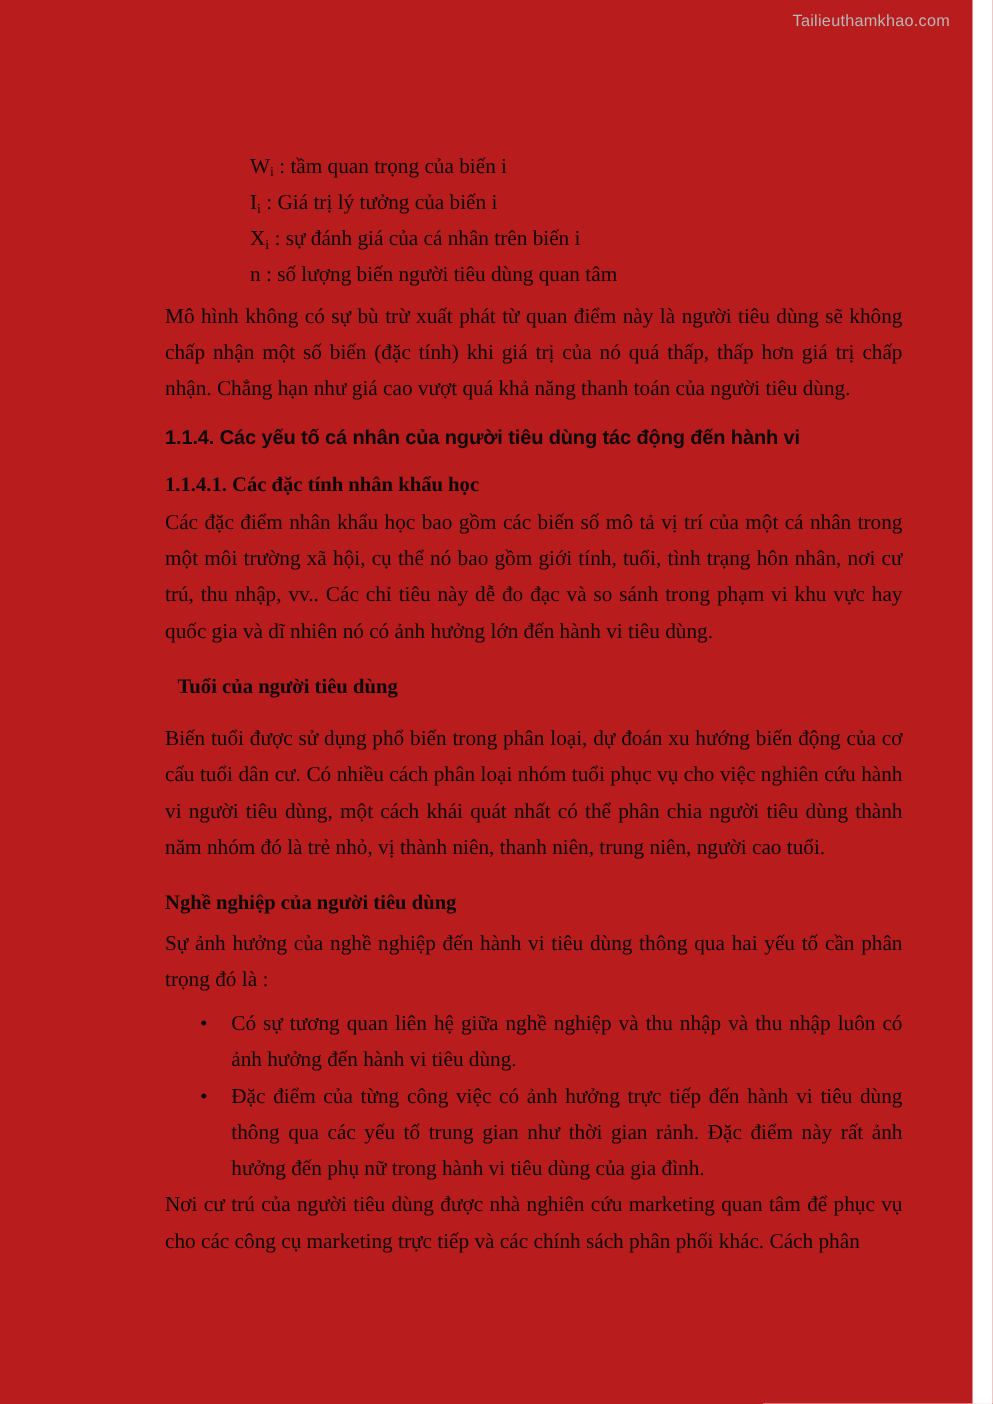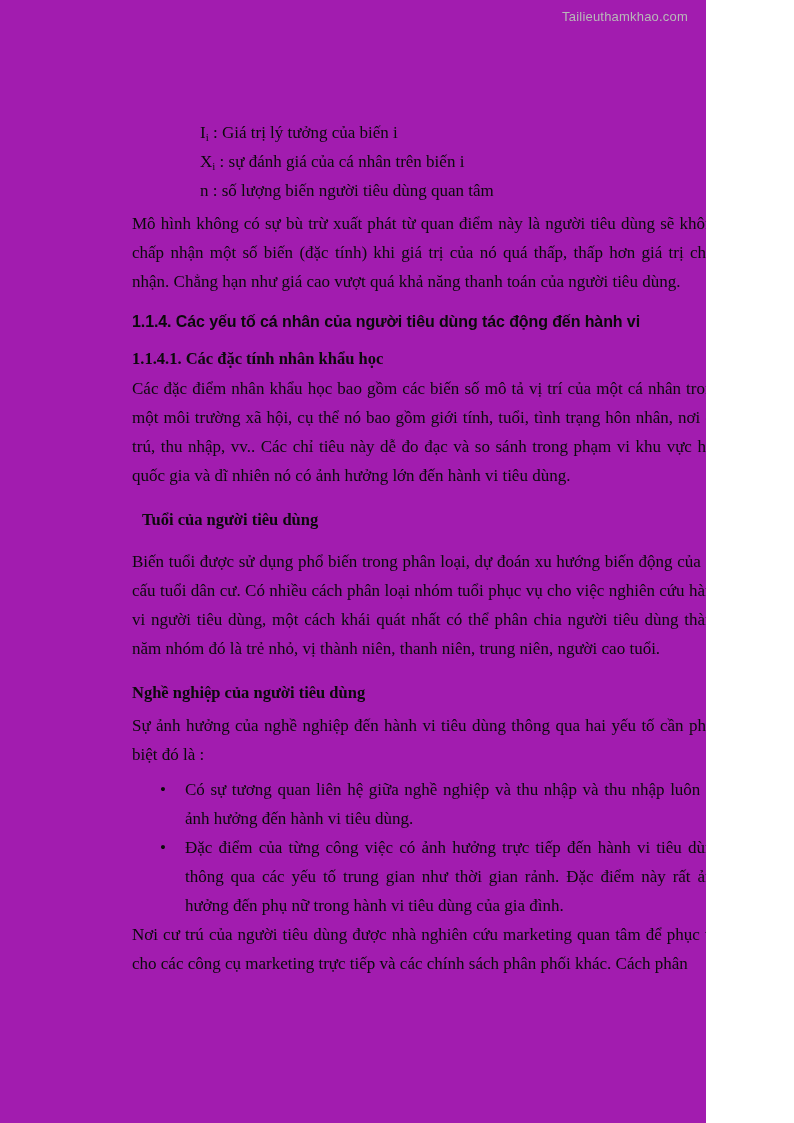--- a/index.html
+++ b/index.html
@@ -2,23 +2,23 @@
 <html><head>
 <meta charset="utf-8">
 <style>
   html, body {
     margin: 0;
     padding: 0;
     background: #ffffff;
   }
   .page {
     position: relative;
-    width: 706px;
+    width: 778px;
     height: 1123px;
-    background: #a21caf;
+    background: #b91c1c;
     overflow: hidden;
     font-family: "Liberation Serif", "DejaVu Serif", serif;
     color: #0a0a0a;
   }
 
   
   .watermark {
     position: absolute;
     top: 9px;
     right: 18px;
@@ -132,40 +132,41 @@
 <body>
 
 <div class="page">
 
   <div class="watermark">Tailieuthamkhao.com</div>
 
 
   <div class="content">
 
     <div class="varblock">
+      <div class="varline"><span>W</span><sub>i</sub><span> : tầm quan trọng của biến i</span></div>
       <div class="varline"><span>I</span><sub>i</sub><span> : Giá trị lý tưởng của biến i</span></div>
       <div class="varline"><span>X</span><sub>i</sub><span> : sự đánh giá của cá nhân trên biến i</span></div>
       <div class="varline"><span>n</span><sub></sub><span> : số lượng biến người tiêu dùng quan tâm</span></div>
     </div>
 
     <p class="body">Mô hình không có sự bù trừ xuất phát từ quan điểm này là người tiêu dùng sẽ không chấp nhận một số biến (đặc tính) khi giá trị của nó quá thấp, thấp hơn giá trị chấp nhận. Chẳng hạn như giá cao vượt quá khả năng thanh toán của người tiêu dùng.</p>
 
     <div class="hd hd-sans">1.1.4. Các yếu tố cá nhân của người tiêu dùng tác động đến hành vi</div>
 
     <div class="hd hd-bi">1.1.4.1. Các đặc tính nhân khẩu học</div>
 
     <p class="body">Các đặc điểm nhân khẩu học bao gồm các biến số mô tả vị trí của một cá nhân trong một môi trường xã hội, cụ thể nó bao gồm giới tính, tuổi, tình trạng hôn nhân, nơi cư trú, thu nhập, vv.. Các chỉ tiêu này dễ đo đạc và so sánh trong phạm vi khu vực hay quốc gia và dĩ nhiên nó có ảnh hưởng lớn đến hành vi tiêu dùng.</p>
 
     <div class="hd hd-b indent sp-before sp-after">Tuổi của người tiêu dùng</div>
 
     <p class="body">Biến tuổi được sử dụng phổ biến trong phân loại, dự đoán xu hướng biến động của cơ cấu tuổi dân cư. Có nhiều cách phân loại nhóm tuổi phục vụ cho việc nghiên cứu hành vi người tiêu dùng, một cách khái quát nhất có thể phân chia người tiêu dùng thành năm nhóm đó là trẻ nhỏ, vị thành niên, thanh niên, trung niên, người cao tuổi.</p>
 
     <div class="hd hd-b sp-before sp-after-sm">Nghề nghiệp của người tiêu dùng</div>
 
-    <p class="body">Sự ảnh hưởng của nghề nghiệp đến hành vi tiêu dùng thông qua hai yếu tố cần phân biệt đó là :</p>
+    <p class="body">Sự ảnh hưởng của nghề nghiệp đến hành vi tiêu dùng thông qua hai yếu tố cần phân trọng đó là :</p>
 
     <ul class="bullets">
       <li><span class="dot">•</span><span>Có sự tương quan liên hệ giữa nghề nghiệp và thu nhập và thu nhập luôn có ảnh hưởng đến hành vi tiêu dùng.</span></li>
       <li><span class="dot">•</span><span>Đặc điểm của từng công việc có ảnh hưởng trực tiếp đến hành vi tiêu dùng thông qua các yếu tố trung gian như thời gian rảnh. Đặc điểm này rất ảnh hưởng đến phụ nữ trong hành vi tiêu dùng của gia đình.</span></li>
     </ul>
 
 
     <p class="body">Nơi cư trú của người tiêu dùng được nhà nghiên cứu marketing quan tâm để phục vụ cho các công cụ marketing trực tiếp và các chính sách phân phối khác. Cách phân</p>
 
   </div>

